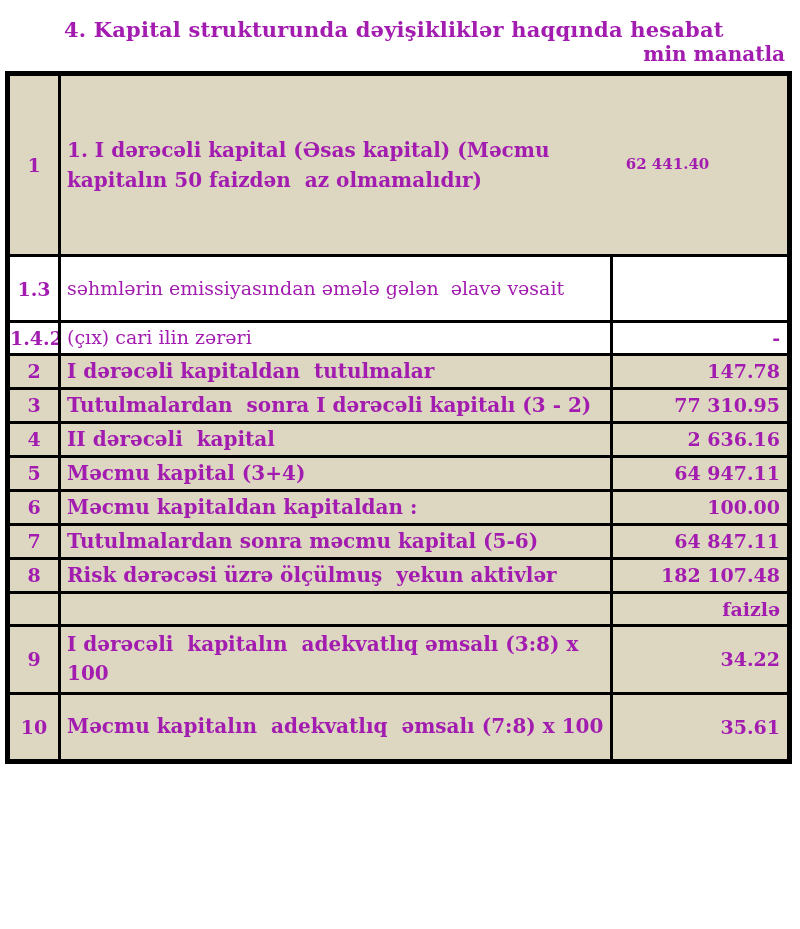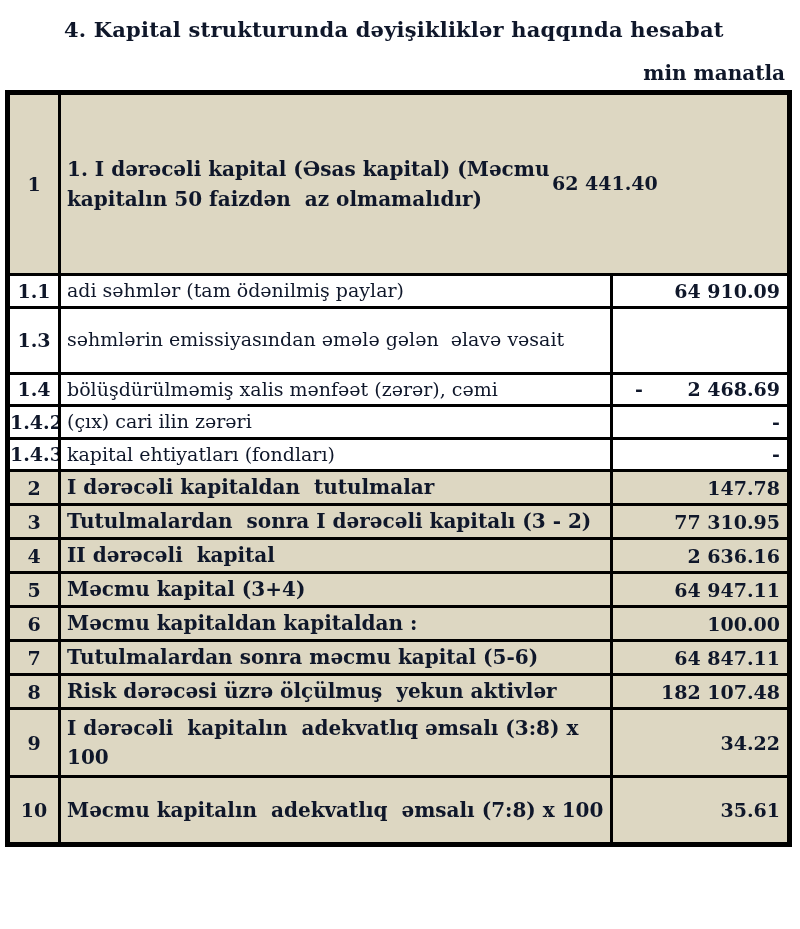--- a/index.html
+++ b/index.html
@@ -2,33 +2,33 @@
 <html><head>
 <meta charset="utf-8">
 <style>
   * { margin:0; padding:0; box-sizing:border-box; }
   html,body { background:#fff; }
   .page {
     position:relative;
     width:800px; height:929px;
     background:#ffffff;
     font-family:"DejaVu Serif", serif;
-    color:#0f172a;
+    color:#a21caf;
     overflow:hidden;
   }
   .title {
     padding:17px 0 0 64px;
     font-size:21px;
     font-weight:bold;
     letter-spacing:0.2px;
   }
   .unit-note {
     text-align:right;
     padding-right:15px;
-    margin-top:19px;
+    margin-top:0;
     margin-bottom:5px;
     font-size:20px;
     font-weight:bold;
   }
   table.report {
     margin-left:5px;
     width:782px;
     border-collapse:collapse;
     border:5px solid #000;
     table-layout:fixed;
@@ -67,22 +67,22 @@
   }
   .merged-wrap .mlabel {
     width:485px;
     white-space:pre-wrap;
     line-height:1.5;
     font-weight:bold;
     font-size:20px;
   }
   .merged-wrap .mval {
     font-weight:bold;
-    font-size:19px;
-    text-align:left;
+    font-size:15px;
+    text-align:center;
     flex:1;
   }
   
   .val-flex {
     display:flex;
     justify-content:space-between;
     align-items:center;
     padding-left:22px;
   }
 </style>
@@ -106,56 +106,36 @@
       <tr class="hl rh62">
         <td class="num">1</td>
         <td class="label" colspan="2">
           <div class="merged-wrap">
             <span class="mlabel">1. I dərəcəli kapital (Əsas kapital) (Məcmu kapitalın 50 faizdən  az olmamalıdır)</span>
             <span class="mval">62 441.40</span>
           </div>
         </td>
       </tr>
 
-      <tr class="rh32">
-        <td class="num">1.1</td>
-        <td class="label">adi səhmlər (tam ödənilmiş paylar)</td>
-        <td class="val">64 910.09</td>
-      </tr>
 
 
       <tr class="rh66">
         <td class="num">1.3</td>
         <td class="label">səhmlərin emissiyasından əmələ gələn  əlavə vəsait</td>
         <td class="val"></td>
       </tr>
 
-      <tr class="rh32">
-        <td class="num">1.4</td>
-        <td class="label">bölüşdürülməmiş xalis mənfəət (zərər), cəmi</td>
-        <td class="val">
-          <div class="val-flex">
-            <span>-</span>
-            <span>2 468.69</span>
-          </div>
-        </td>
-      </tr>
 
 
       <tr class="rh30">
         <td class="num">1.4.2</td>
         <td class="label">(çıx) cari ilin zərəri</td>
         <td class="val">-</td>
       </tr>
 
-      <tr class="rh32">
-        <td class="num">1.4.3</td>
-        <td class="label">kapital ehtiyatları (fondları)</td>
-        <td class="val">-</td>
-      </tr>
 
 
       <tr class="hl rh33">
         <td class="num">2</td>
         <td class="label">I dərəcəli kapitaldan  tutulmalar</td>
         <td class="val">147.78</td>
       </tr>
 
       <tr class="hl rh32">
         <td class="num">3</td>
@@ -186,20 +166,25 @@
         <td class="label">Tutulmalardan sonra məcmu kapital (5-6)</td>
         <td class="val">64 847.11</td>
       </tr>
 
       <tr class="hl rh32">
         <td class="num">8</td>
         <td class="label">Risk dərəcəsi üzrə ölçülmuş  yekun aktivlər</td>
         <td class="val">182 107.48</td>
       </tr>
 
+      <tr class="hl rh33">
+        <td class="num"></td>
+        <td class="label"></td>
+        <td class="val">faizlə</td>
+      </tr>
 
       <tr class="hl rh68">
         <td class="num">9</td>
         <td class="label">I dərəcəli  kapitalın  adekvatlıq əmsalı (3:8) x 100</td>
         <td class="val">34.22</td>
       </tr>
 
       <tr class="hl rh68">
         <td class="num">10</td>
         <td class="label">Məcmu kapitalın  adekvatlıq  əmsalı (7:8) x 100</td>

